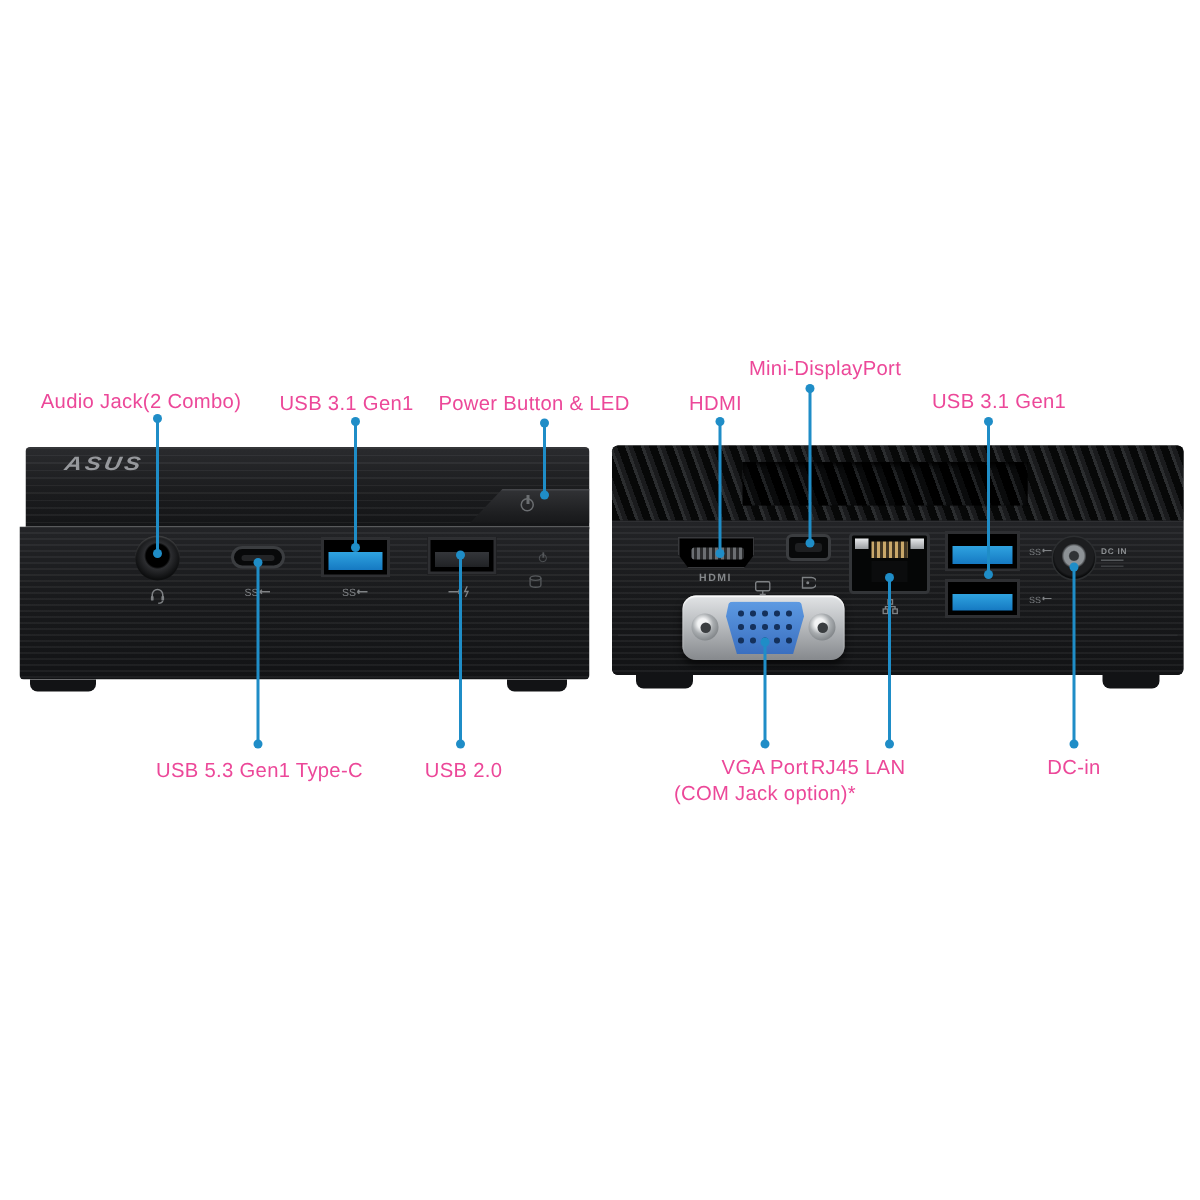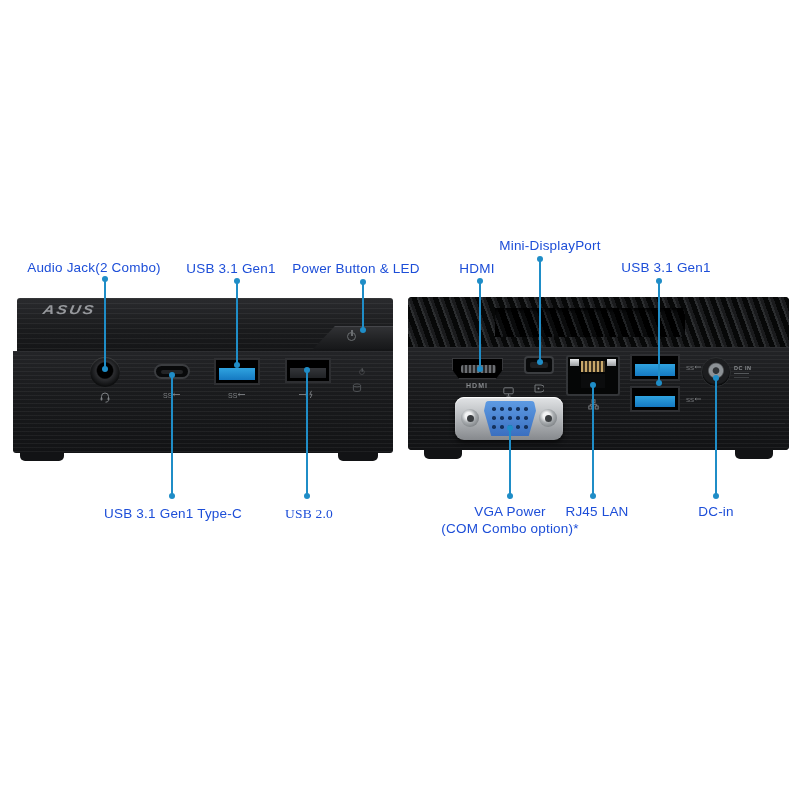--- a/index.html
+++ b/index.html
@@ -1,32 +1,32 @@
 <!DOCTYPE html>
 <html><head>
 <meta charset="utf-8">
 <style>
   html,body{margin:0;padding:0;}
   body{font-family:"Liberation Sans",sans-serif;background:#fff;}
   .stage{position:relative;width:800px;height:800px;background:#ffffff;overflow:hidden;}
 
   
-  .cl{position:absolute;transform:translateX(-50%);font-size:13.5px;color:#1d4ed8;
+  .cl{position:absolute;transform:translateX(-50%);font-size:13.5px;color:#ec4899;
       white-space:nowrap;letter-spacing:.2px;}
   #lbl-audio{left:94px;top:260px;}
   #lbl-usb31f{left:231px;top:261px;}
   #lbl-power{left:356px;top:261px;}
   #lbl-hdmi{left:477px;top:261px;}
   #lbl-minidp{left:550px;top:238px;}
   #lbl-usb31r{left:666px;top:260px;}
   #lbl-usbc{left:173px;top:506px;}
-  #lbl-usb2{left:309px;top:506px;font-family:Liberation Serif, serif;}
+  #lbl-usb2{left:309px;top:506px;}
   #lbl-vga1{left:510px;top:504px;}
   #lbl-vga2{left:510px;top:521px;}
-  #lbl-rj45{left:597px;top:504px;}
+  #lbl-rj45{left:572px;top:504px;}
   #lbl-dcin{left:716px;top:504px;}
 
   
   .lead{position:absolute;width:2px;background:#1f8dc7;}
   .lead::before,.lead::after{content:'';position:absolute;left:50%;width:6px;height:6px;
       border-radius:50%;background:#1f8dc7;transform:translateX(-50%);}
   .lead::before{top:-2px;} .lead::after{bottom:-2px;}
   #ln-audio{left:104px;top:278px;height:92px;}
   #ln-usb31f{left:236px;top:280px;height:86px;}
   #ln-power{left:362px;top:281px;height:50px;}
@@ -333,20 +333,20 @@
   <div class="lead" id="ln-vga"></div>
   <div class="lead" id="ln-rj45"></div>
   <div class="lead" id="ln-dcin"></div>
 
   <div class="cl" id="lbl-audio">Audio Jack(2 Combo)</div>
   <div class="cl" id="lbl-usb31f">USB 3.1 Gen1</div>
   <div class="cl" id="lbl-power">Power Button &amp; LED</div>
   <div class="cl" id="lbl-hdmi">HDMI</div>
   <div class="cl" id="lbl-minidp">Mini-DisplayPort</div>
   <div class="cl" id="lbl-usb31r">USB 3.1 Gen1</div>
-  <div class="cl" id="lbl-usbc">USB 3.1 Gen1 Type-C</div>
+  <div class="cl" id="lbl-usbc">USB 5.3 Gen1 Type-C</div>
   <div class="cl" id="lbl-usb2">USB 2.0</div>
-  <div class="cl" id="lbl-vga1">VGA Power</div>
-  <div class="cl" id="lbl-vga2">(COM Combo option)*</div>
+  <div class="cl" id="lbl-vga1">VGA Port</div>
+  <div class="cl" id="lbl-vga2">(COM Jack option)*</div>
   <div class="cl" id="lbl-rj45">RJ45 LAN</div>
   <div class="cl" id="lbl-dcin">DC-in</div>
 
 </div>
 
 </body></html>

